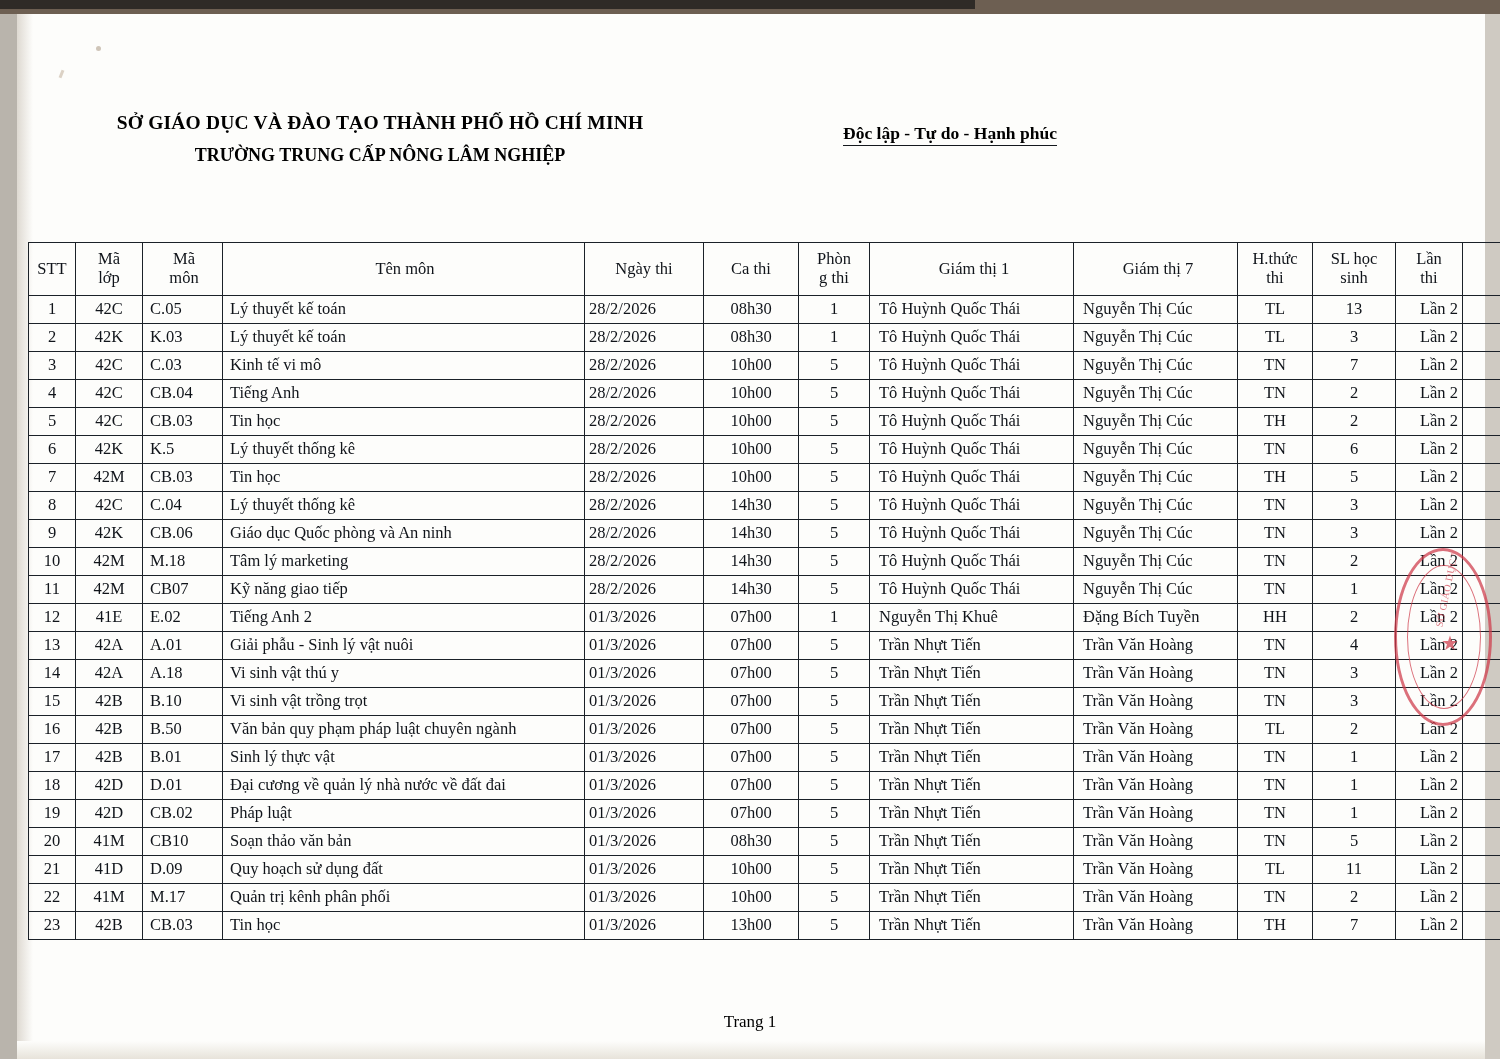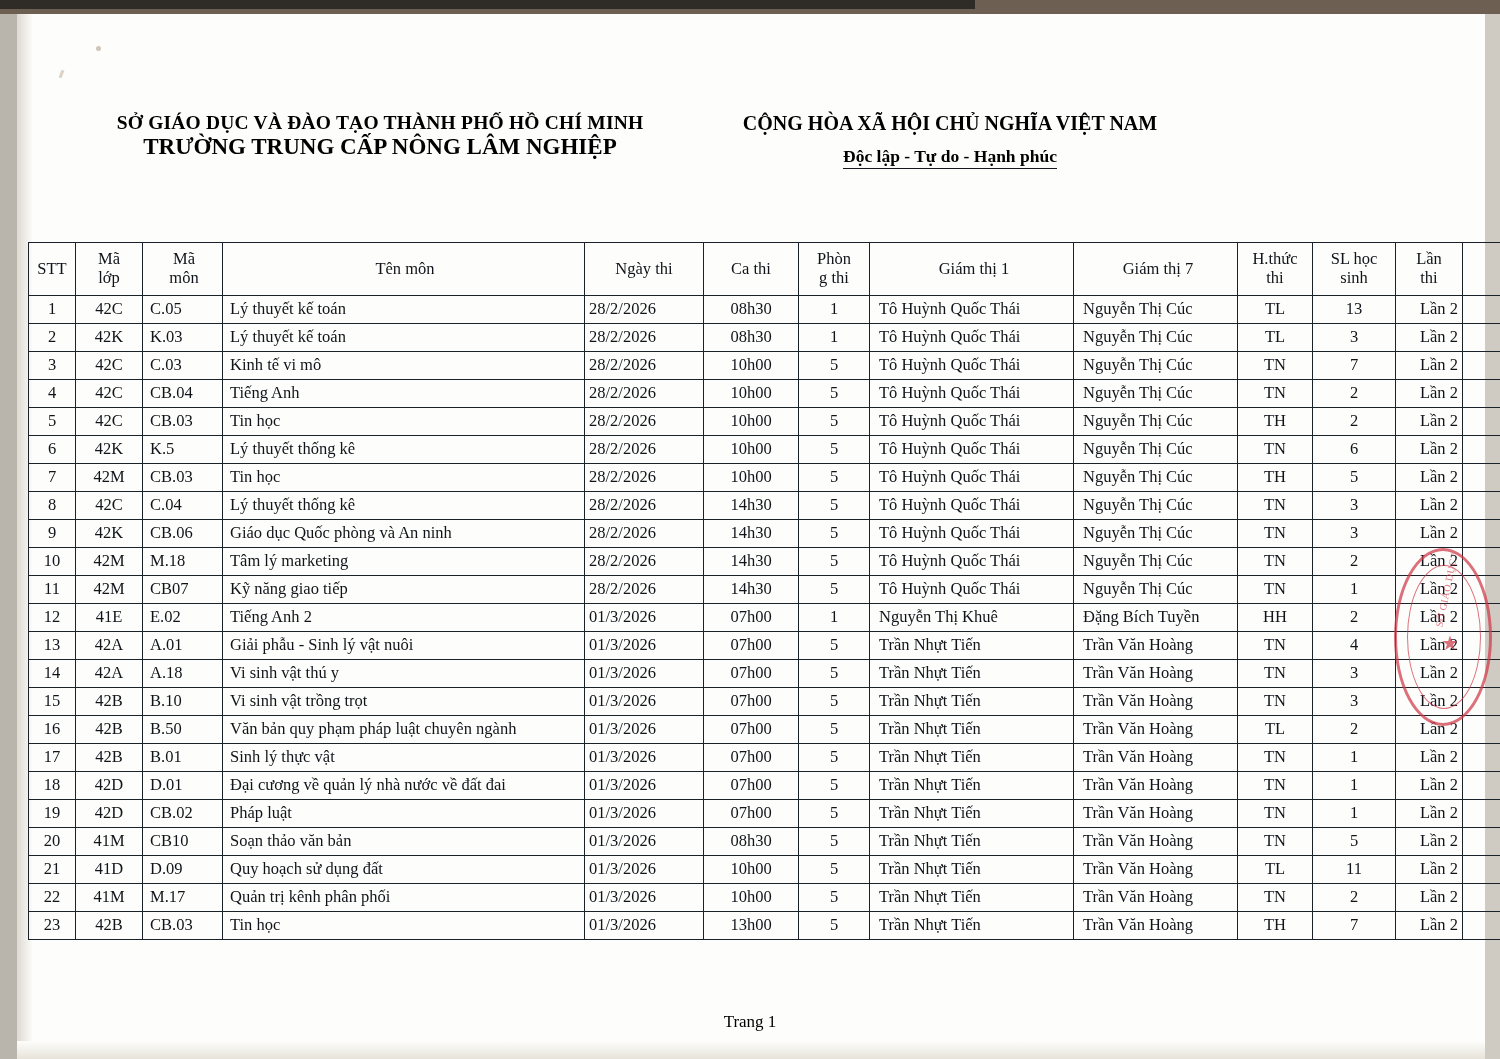--- a/index.html
+++ b/index.html
@@ -82,22 +82,23 @@
     width: 500px;
     text-align: center;
   }
   .hdr-line1 {
     font-size: 19.5px;
     font-weight: bold;
     letter-spacing: 0.2px;
     white-space: nowrap;
   }
   .hdr-line2 {
-    font-size: 23px;
+    font-size: 18px;
     font-weight: bold;
+    margin-top: 11px;
     white-space: nowrap;
     text-align: center;
   }
   .hdr-r1 {
     font-size: 20px;
     font-weight: bold;
     white-space: nowrap;
   }
   .hdr-r2 {
     font-size: 17.5px;
@@ -233,21 +234,20 @@
   <div class="paper-shadow-b"></div>
   <div class="speck1"></div>
   <div class="speck2"></div>
 
   <div class="hdr">
     <div class="hdr-left">
       <div class="hdr-line1">SỞ GIÁO DỤC VÀ ĐÀO TẠO THÀNH PHỐ HỒ CHÍ MINH</div>
       <div class="hdr-line2">TRƯỜNG TRUNG CẤP NÔNG LÂM NGHIỆP</div>
     </div>
     <div class="hdr-right">
-      <div class="hdr-r1">CỘNG HÒA XÃ HỘI CHỦ NGHĨA VIỆT NAM</div>
       <div class="hdr-r2">
         <span class="hdr-r2-underline">Độc lập - Tự do - Hạnh phúc</span>
       </div>
     </div>
   </div>
 
 
   <table class="sched">
     <thead>
       <tr>

